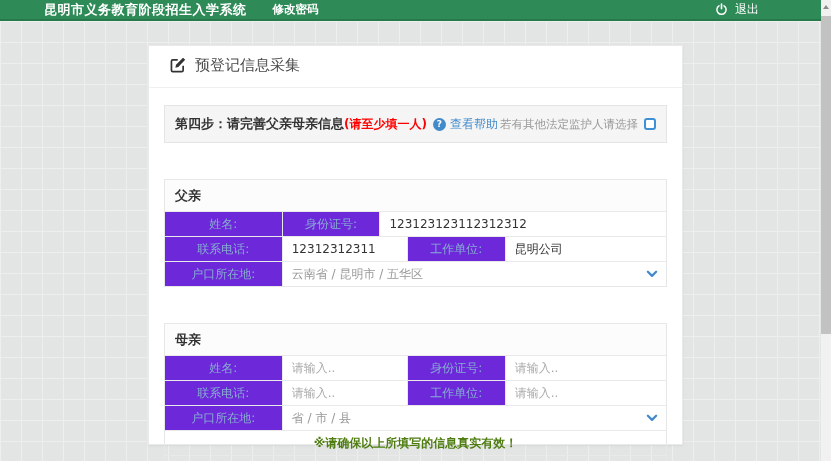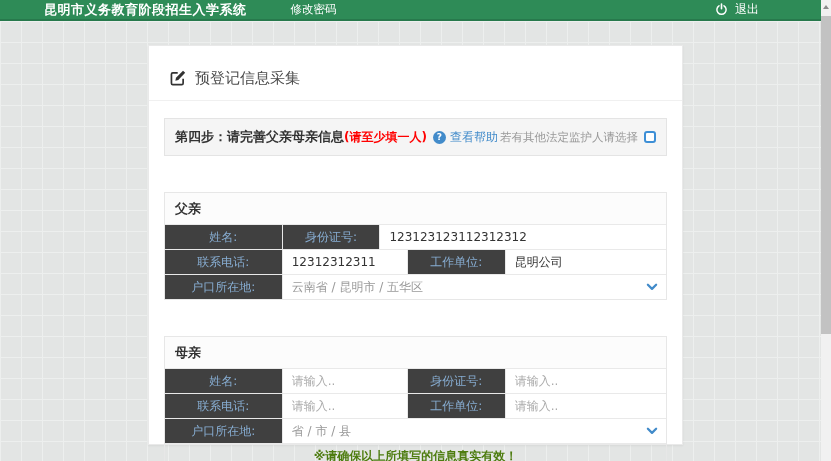--- a/index.html
+++ b/index.html
@@ -17,38 +17,38 @@
 
   
   .topbar {
     position: absolute; top: 0; left: 0; right: 10px; height: 21px;
     background: #2e8b57;
     border-bottom: 2px solid #27794c;
     display: flex; align-items: center;
     color: #fff;
   }
   .brand { margin-left: 44px; font-size: 13px; font-weight: bold; letter-spacing: .5px; }
-  .change-pwd { margin-left: 44px; font-size: 11.5px; cursor: pointer; }
+  .change-pwd { margin-left: 26px; font-size: 11.5px; cursor: pointer; font-weight: bold; }
   .logout { position: absolute; right: 62px; display: flex; align-items: center; gap: 7px; font-size: 12px; cursor: pointer; }
 
   
   .scrollbar { position: absolute; top: 0; right: 0; width: 10px; height: 461px; background: #f1f1f1; }
   .scroll-up { position: absolute; top: 0; left: 0; width: 10px; height: 14px; display: flex; align-items: center; justify-content: center; }
   .scroll-up::after { content: ""; border-left: 3px solid transparent; border-right: 3px solid transparent; border-bottom: 4px solid #8a8a8a; }
   .scroll-thumb { position: absolute; top: 16px; left: 0; width: 10px; height: 318px; background: #c2c2c2; }
 
   
   .card {
     position: absolute; left: 148px; top: 45px; width: 535px; height: 400px;
     background: #fff; border: 1px solid #e9e9e9;
     box-shadow: 0 1px 2px rgba(0,0,0,.06);
   }
   .card-title {
     display: flex; align-items: center; gap: 9px;
-    padding: 23px 20px 12px 20px;
+    padding: 10px 20px 12px 20px;
     font-size: 15px; color: #4a4a4a;
     border-bottom: 1px solid #f0f0f0;
   }
   .card-body { padding: 17px 15px 0 15px; }
 
   
   .step-header {
     height: 32px; background: #f5f5f5; border: 1px solid #e4e4e4;
     display: flex; align-items: center; justify-content: space-between;
     padding: 18px 10px; margin-bottom: 7px;
@@ -70,21 +70,21 @@
 
   
   .section { border: 1px solid #e7e7e7; margin-bottom: 6px; margin-top: 36px; }
   .section-title {
     height: 31px; line-height: 31px; padding: 0 10px;
     font-size: 13px; font-weight: bold; color: #333; background: #fcfcfc;
   }
   .row { display: flex; height: 25px; border-top: 1px solid #e9e9e9; font-size: 12px; }
   .cell { display: flex; align-items: center; border-right: 1px solid #e9e9e9; }
   .cell:last-child { border-right: none; }
-  .lbl { justify-content: center; background: #404040; color: #87add2; }
+  .lbl { justify-content: center; background: #6d28d9; color: #87add2; }
   .lbl1 { width: 23.5%; }
   .val1 { width: 25%; padding: 0 9px; }
   .lbl2 { width: 19.5%; }
   .val2 { flex: 1; padding: 0 9px; }
   .val-wide { flex: 1; padding: 0 9px; position: relative; color: #999; }
   .chevron { position: absolute; right: 8px; top: 6px; cursor: pointer; }
   .cell input {
     width: 100%; border: none; outline: none; background: transparent;
     font-size: 12px; color: #333; font-family: inherit; padding: 0;
   }

